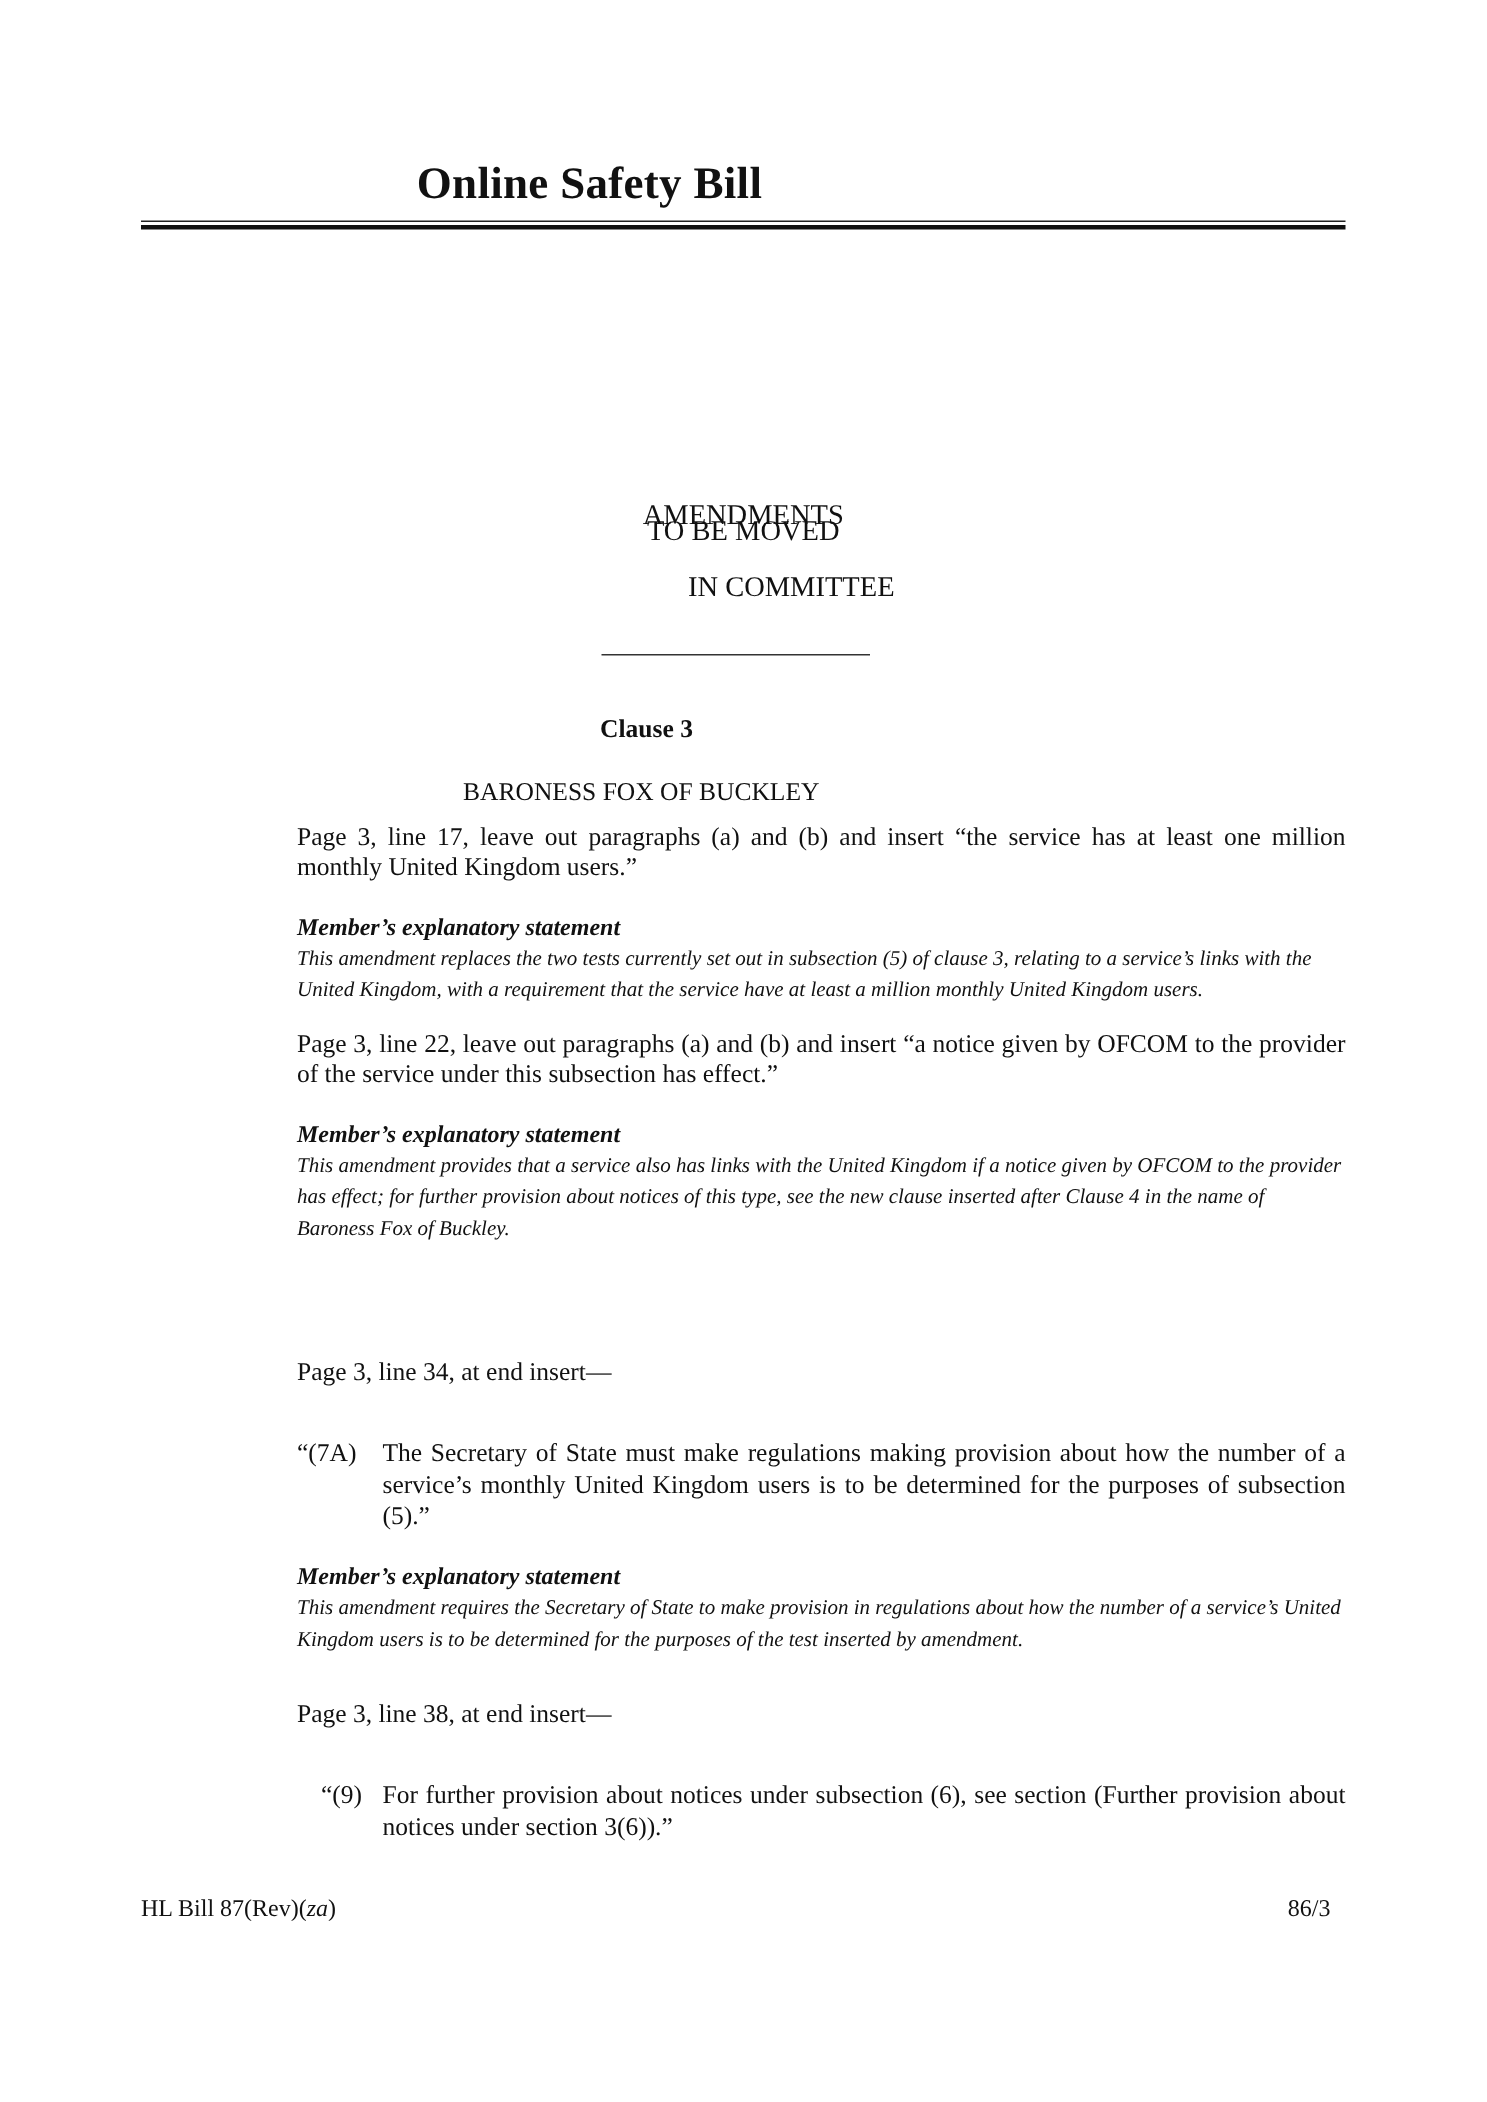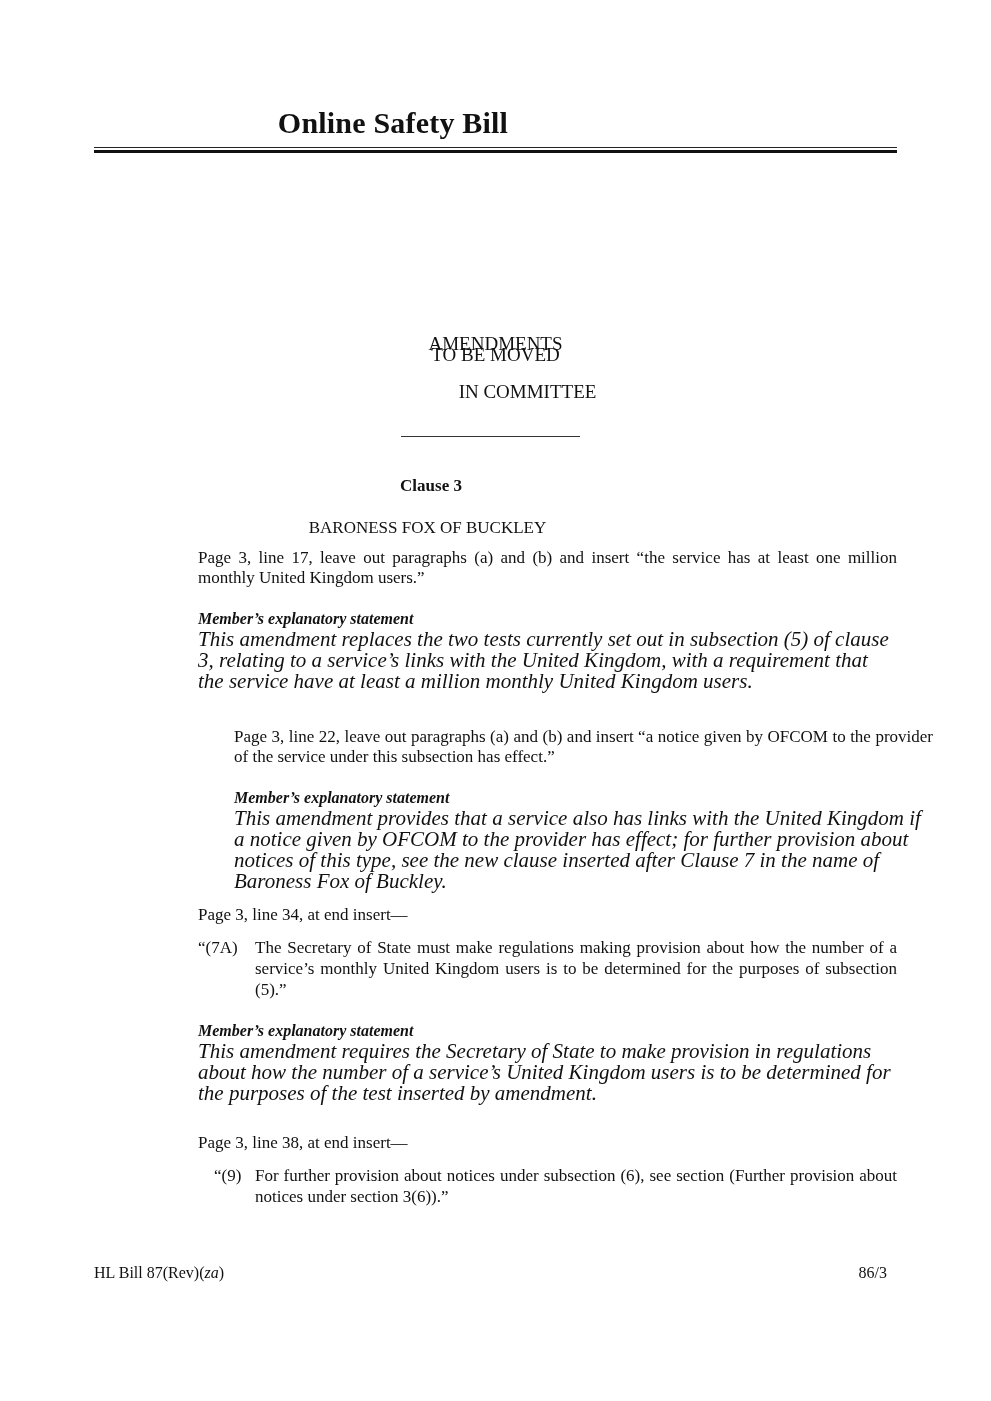--- a/index.html
+++ b/index.html
@@ -7,22 +7,22 @@
   .title { position:absolute; left:0; width:786px; top:106px; text-align:center; font-size:30px; font-weight:bold; letter-spacing:0.2px; }
   .rule-thin { position:absolute; left:94px; width:803px; top:147px; height:1px; background:#222; }
   .rule-thick { position:absolute; left:94px; width:803px; top:150px; height:3px; background:#111; }
   .heading { position:absolute; left:0; width:991px; text-align:center; font-size:19px; }
   .sep { position:absolute; left:401px; width:179px; top:436px; height:1px; background:#333; }
   .clause { position:absolute; left:0; width:862px; top:476px; text-align:center; font-size:17px; font-weight:bold; }
   .member { position:absolute; left:0; width:855px; top:518px; text-align:center; font-size:17px; }
   .block { position:absolute; left:198px; width:699px; }
   .amend { font-size:17px; line-height:20px; text-align:justify; }
   .exp-title { font-size:16px; font-weight:bold; font-style:italic; line-height:20px; }
-  .exp-text { font-size:21px; font-style:italic; line-height:21px; }
-  .insert-row { display:flex; font-size:17px; line-height:21px; text-align:justify; }
+  .exp-text { font-size:14px; font-style:italic; line-height:21px; }
+  .insert-row { display:flex; font-size:17px; line-height:21px; text-align:justify;margin-top:21px; }
   .insert-num { flex:0 0 auto; }
   .insert-text { flex:1; }
   .footer-left { position:absolute; left:94px; top:1264px; font-size:16px; }
   .footer-right { position:absolute; right:104px; top:1264px; font-size:16px; }
 </style>
 </head>
 <body>
 
 <div class="title">Online Safety Bill</div>
 <div class="rule-thin"></div>
@@ -36,25 +36,25 @@
 <div class="clause">Clause 3</div>
 <div class="member">BARONESS FOX OF BUCKLEY</div>
 
 <div class="block" style="top:548px;">
   <div class="amend">Page 3, line 17, leave out paragraphs (a) and (b) and insert “the service has at least one million monthly United Kingdom users.”</div>
   <div style="height:21px;"></div>
   <div class="exp-title">Member’s explanatory statement</div>
   <div class="exp-text">This amendment replaces the two tests currently set out in subsection (5) of clause 3, relating to a service’s links with the United Kingdom, with a requirement that the service have at least a million monthly United Kingdom users.</div>
 </div>
 
-<div class="block" style="top:727px;margin-left:36px;">
+<div class="block" style="top:686px;">
   <div class="amend">Page 3, line 22, leave out paragraphs (a) and (b) and insert “a notice given by OFCOM to the provider of the service under this subsection has effect.”</div>
   <div style="height:21px;"></div>
   <div class="exp-title">Member’s explanatory statement</div>
-  <div class="exp-text">This amendment provides that a service also has links with the United Kingdom if a notice given by OFCOM to the provider has effect; for further provision about notices of this type, see the new clause inserted after Clause 7 in the name of Baroness Fox of Buckley.</div>
+  <div class="exp-text">This amendment provides that a service also has links with the United Kingdom if a notice given by OFCOM to the provider has effect; for further provision about notices of this type, see the new clause inserted after Clause 4 in the name of Baroness Fox of Buckley.</div>
 </div>
 
 <div class="block" style="top:905px;">
   <div class="amend">Page 3, line 34, at end insert—</div>
   <div style="height:12px;"></div>
   <div class="insert-row">
     <span class="insert-num" style="width:57px;">“(7A)</span>
     <span class="insert-text">The Secretary of State must make regulations making provision about how the number of a service’s monthly United Kingdom users is to be determined for the purposes of subsection (5).”</span>
   </div>
   <div style="height:21px;"></div>

